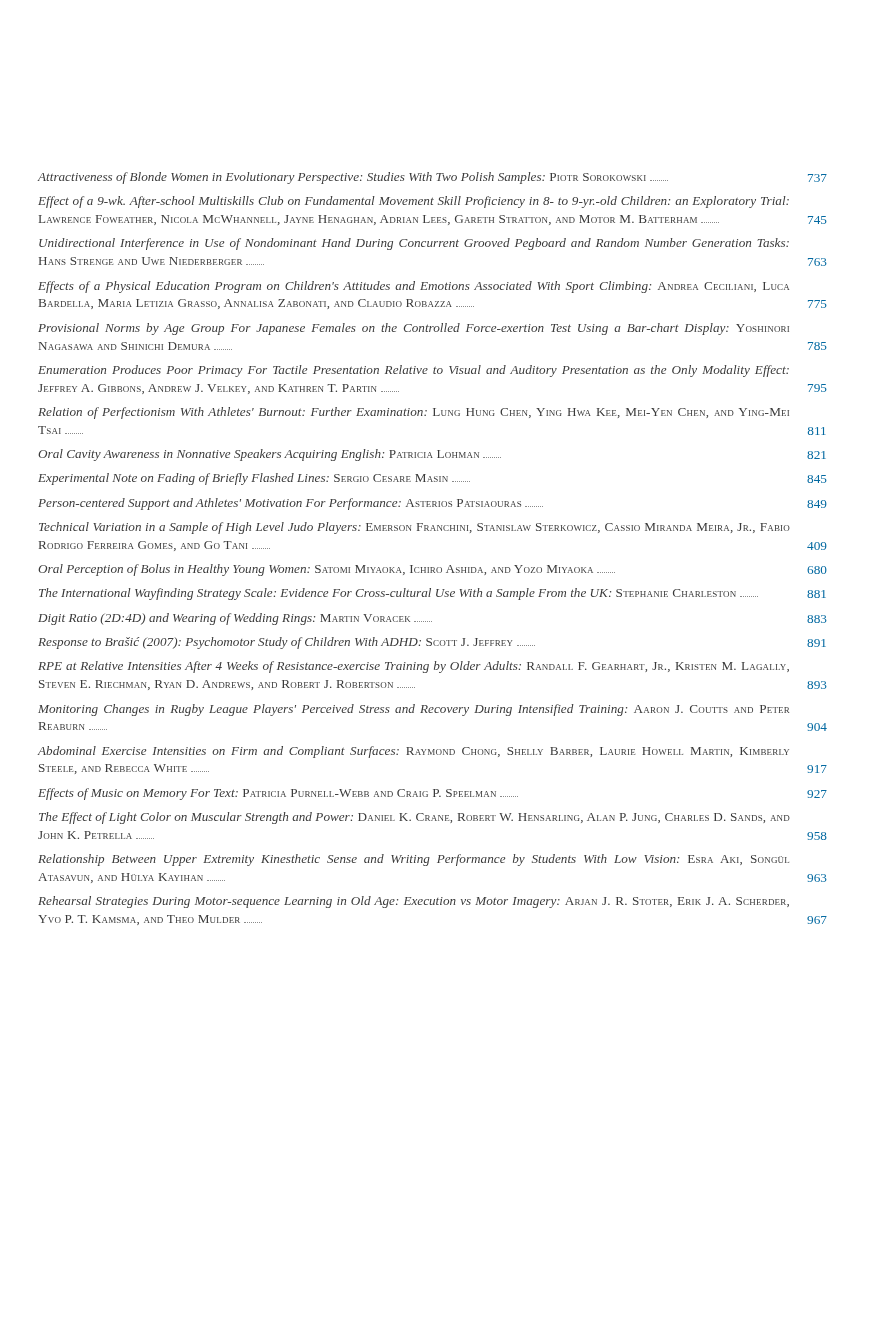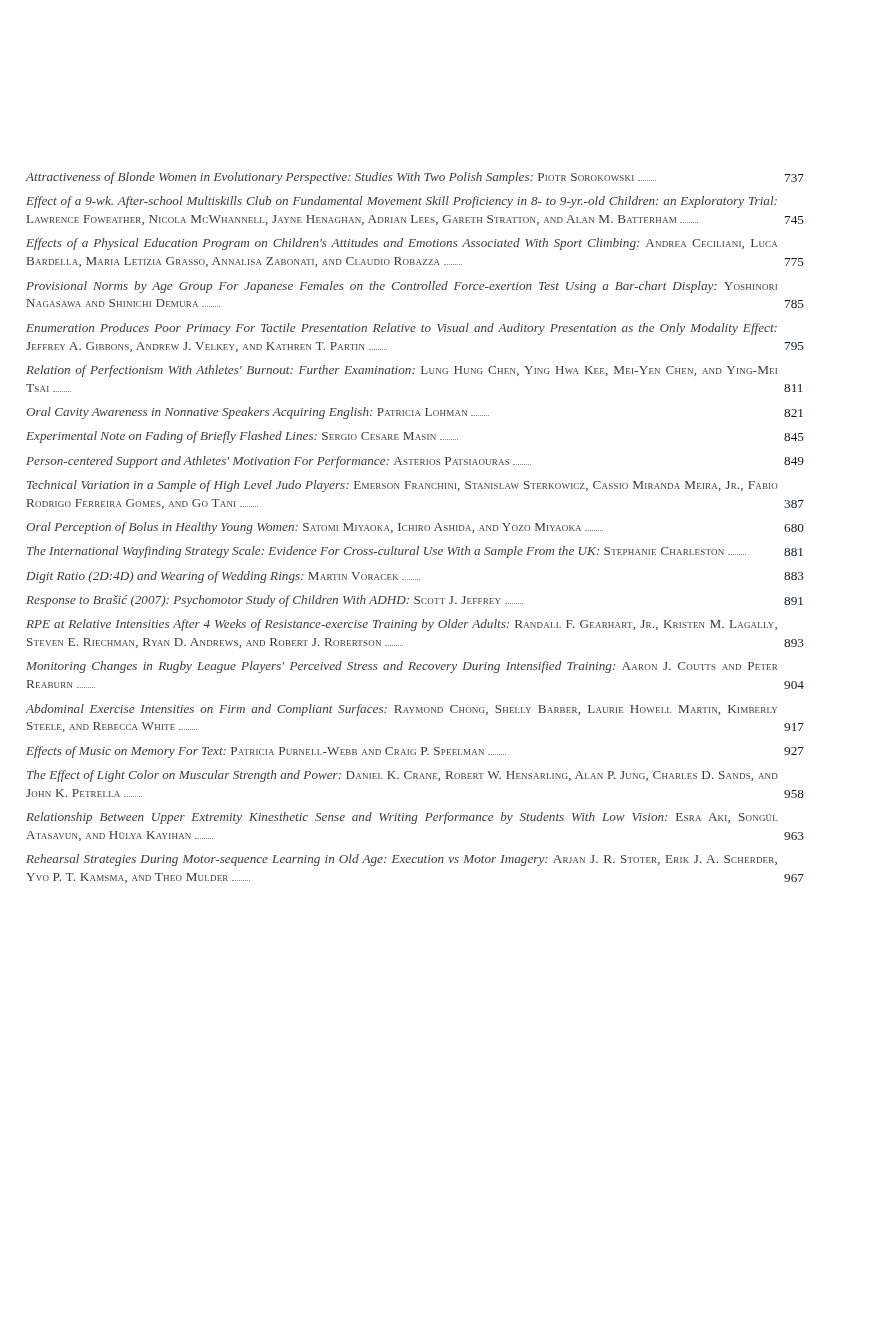--- a/index.html
+++ b/index.html
@@ -10,44 +10,44 @@
   body {
     width: 877px;
     height: 1336px;
     font-family: "Liberation Serif", serif;
     color: #2b2b2b;
     position: relative;
     overflow: hidden;
   }
   #toc {
     position: absolute;
-    left: 26px;
+    left: 38px;
     top: 168px;
     width: 800px;
   }
   .entry {
     display: flex;
     align-items: flex-end;
     margin-bottom: 6.5px;
   }
   .entry-text {
     flex: 1 1 auto;
     font-size: 13.2px;
     line-height: 1.35;
     text-align: justify;
     text-justify: inter-word;
     color: #3a3a3a;
     padding-right: 6px;
     position: relative;
   }
   .entry-page {
     flex: 0 0 42px;
-    text-align: left;
+    text-align: center;
     font-size: 13.3px;
-    color: #0f172a;
+    color: #0369a1;
     align-self: flex-end;
     padding-bottom: 0px;
   }
   .ttl {
     font-style: italic;
   }
   .auth {
     font-variant: small-caps;
     font-style: normal;
     letter-spacing: 0.2px;
@@ -63,22 +63,26 @@
 </style>
 </head>
 <body>
 
 <div id="toc">
     <div class="entry">
       <div class="entry-text"><span class="ttl">Attractiveness of Blonde Women in Evolutionary Perspective: Studies With Two Polish Samples:</span> <span class="auth">Piotr Sorokowski</span> <span class="leader"></span></div>
       <div class="entry-page">737</div>
     </div>
     <div class="entry">
-      <div class="entry-text"><span class="ttl">Effect of a 9-wk. After-school Multiskills Club on Fundamental Movement Skill Proficiency in 8- to 9-yr.-old Children: an Exploratory Trial:</span> <span class="auth">Lawrence Foweather, Nicola McWhannell, Jayne Henaghan, Adrian Lees, Gareth Stratton, and Alan M. Batterham</span> <span class="leader"></span></div>
+      <div class="entry-text"><span class="ttl">Effect of a 9-wk. After-school Multiskills Club on Fundamental Movement Skill Proficiency in 8- to 9-yr.-old Children: an Exploratory Trial:</span> <span class="auth">Lawrence Foweather, Nicola McWhannell, Jayne Henaghan, Adrian Lees, Gareth Stratton, and Motor M. Batterham</span> <span class="leader"></span></div>
       <div class="entry-page">745</div>
+    </div>
+    <div class="entry">
+      <div class="entry-text"><span class="ttl">Unidirectional Interference in Use of Nondominant Hand During Concurrent Grooved Pegboard and Random Number Generation Tasks:</span> <span class="auth">Hans Strenge and Uwe Niederberger</span> <span class="leader"></span></div>
+      <div class="entry-page">763</div>
     </div>
     <div class="entry">
       <div class="entry-text"><span class="ttl">Effects of a Physical Education Program on Children's Attitudes and Emotions Associated With Sport Climbing:</span> <span class="auth">Andrea Ceciliani, Luca Bardella, Maria Letizia Grasso, Annalisa Zabonati, and Claudio Robazza</span> <span class="leader"></span></div>
       <div class="entry-page">775</div>
     </div>
     <div class="entry">
       <div class="entry-text"><span class="ttl">Provisional Norms by Age Group For Japanese Females on the Controlled Force-exertion Test Using a Bar-chart Display:</span> <span class="auth">Yoshinori Nagasawa and Shinichi Demura</span> <span class="leader"></span></div>
       <div class="entry-page">785</div>
     </div>
     <div class="entry">
@@ -96,21 +100,21 @@
     <div class="entry">
       <div class="entry-text"><span class="ttl">Experimental Note on Fading of Briefly Flashed Lines:</span> <span class="auth">Sergio Cesare Masin</span> <span class="leader"></span></div>
       <div class="entry-page">845</div>
     </div>
     <div class="entry">
       <div class="entry-text"><span class="ttl">Person-centered Support and Athletes' Motivation For Performance:</span> <span class="auth">Asterios Patsiaouras</span> <span class="leader"></span></div>
       <div class="entry-page">849</div>
     </div>
     <div class="entry">
       <div class="entry-text"><span class="ttl">Technical Variation in a Sample of High Level Judo Players:</span> <span class="auth">Emerson Franchini, Stanislaw Sterkowicz, Cassio Miranda Meira, Jr., Fabio Rodrigo Ferreira Gomes, and Go Tani</span> <span class="leader"></span></div>
-      <div class="entry-page">387</div>
+      <div class="entry-page">409</div>
     </div>
     <div class="entry">
       <div class="entry-text"><span class="ttl">Oral Perception of Bolus in Healthy Young Women:</span> <span class="auth">Satomi Miyaoka, Ichiro Ashida, and Yozo Miyaoka</span> <span class="leader"></span></div>
       <div class="entry-page">680</div>
     </div>
     <div class="entry">
       <div class="entry-text"><span class="ttl">The International Wayfinding Strategy Scale: Evidence For Cross-cultural Use With a Sample From the UK:</span> <span class="auth">Stephanie Charleston</span> <span class="leader"></span></div>
       <div class="entry-page">881</div>
     </div>
     <div class="entry">

